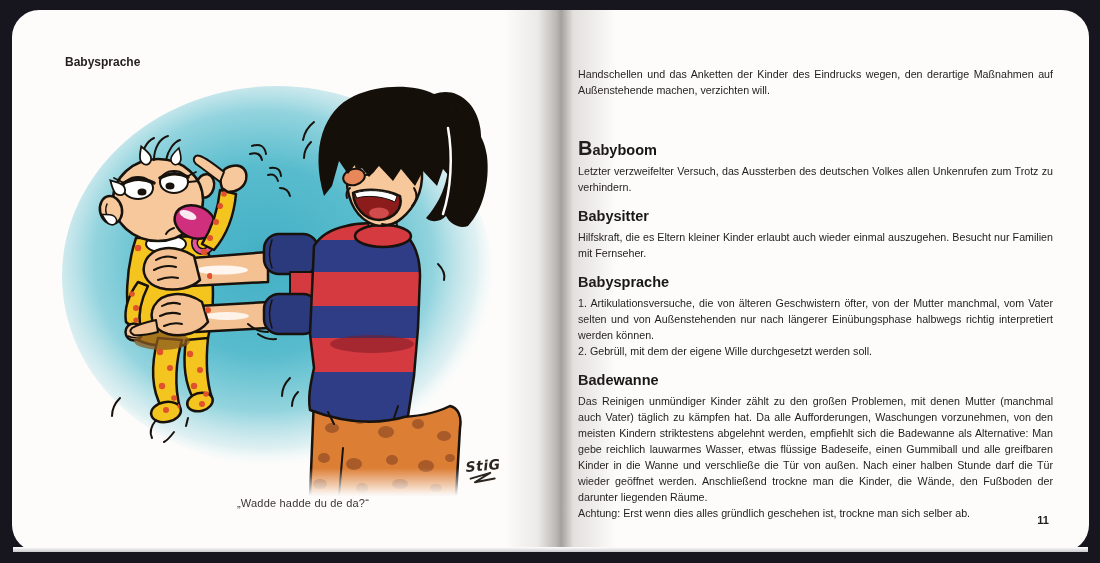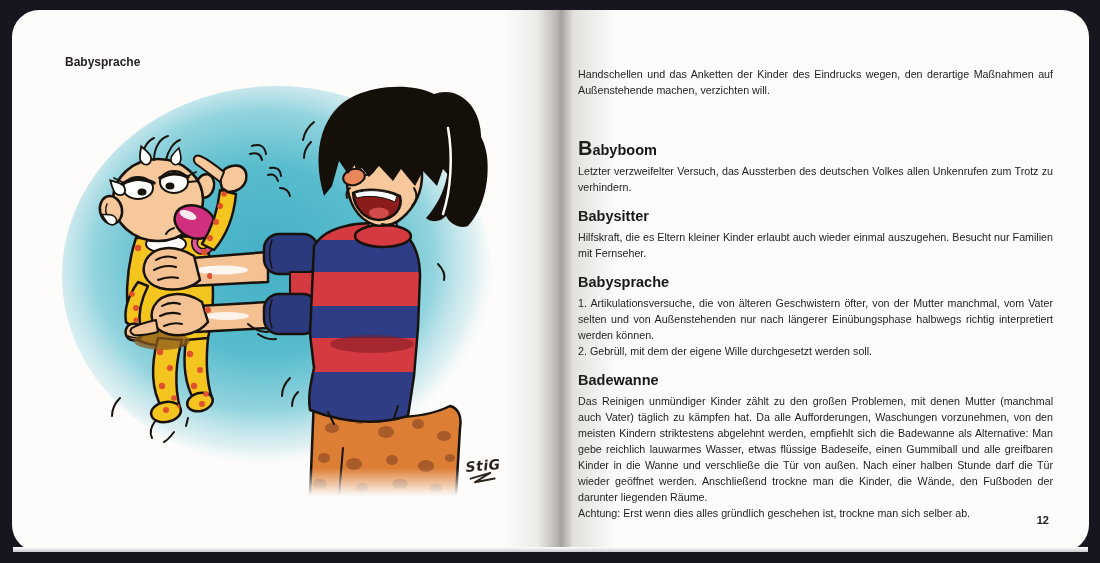--- a/index.html
+++ b/index.html
@@ -219,20 +219,21 @@
         </g>
 
         <rect x="0" y="392" width="460" height="28" fill="url(#fadeBottom)"></rect>
 
         <g transform="translate(404,396) rotate(-5)">
           <text x="0" y="0" font-family="DejaVu Sans, sans-serif" font-size="14" font-weight="bold" font-style="italic" fill="#2b241f" letter-spacing="0.5">StiG</text>
           <path d="M4,7 L24,3 L8,11 L28,9" fill="none" stroke="#2b241f" stroke-width="2" stroke-linejoin="round" stroke-linecap="round"></path>
         </g>
       </svg>
 
+      <div class="caption">„Wadde hadde du de da?“</div>
     </div>
 
     <div class="page-right rp-text">
       <p class="intro">Handschellen und das Anketten der Kinder des Eindrucks wegen, den derartige Maßnahmen auf Außenstehende machen, verzichten will.</p>
 
       <div class="entry entry-first">
         <h3><span class="dropcap">B</span><span>abyboom</span></h3>
         <p class="def">Letzter verzweifelter Versuch, das Aussterben des deutschen Volkes allen Unkenrufen zum Trotz zu verhindern.</p>
       </div>
 
@@ -246,19 +247,19 @@
         <p class="def">1. Artikulationsversuche, die von älteren Geschwistern öfter, von der Mutter manchmal, vom Vater selten und von Außenstehenden nur nach längerer Einübungsphase halbwegs richtig interpretiert werden können.
 2. Gebrüll, mit dem der eigene Wille durchgesetzt werden soll.</p>
       </div>
 
       <div class="entry">
         <h3>Badewanne</h3>
         <p class="def">Das Reinigen unmündiger Kinder zählt zu den großen Problemen, mit denen Mutter (manchmal auch Vater) täglich zu kämpfen hat. Da alle Aufforderungen, Waschungen vorzunehmen, von den meisten Kindern striktestens abgelehnt werden, empfiehlt sich die Badewanne als Alternative: Man gebe reichlich lauwarmes Wasser, etwas flüssige Badeseife, einen Gummiball und alle greifbaren Kinder in die Wanne und verschließe die Tür von außen. Nach einer halben Stunde darf die Tür wieder geöffnet werden. Anschließend trockne man die Kinder, die Wände, den Fußboden der darunter liegenden Räume.
 Achtung: Erst wenn dies alles gründlich geschehen ist, trockne man sich selber ab.</p>
       </div>
 
-      <div class="page-number">12</div>
+      <div class="page-number">11</div>
     </div>
 
     <div class="gutter"></div>
     <div class="page-edges"></div>
   </div>
 </div>
 
 </body></html>

